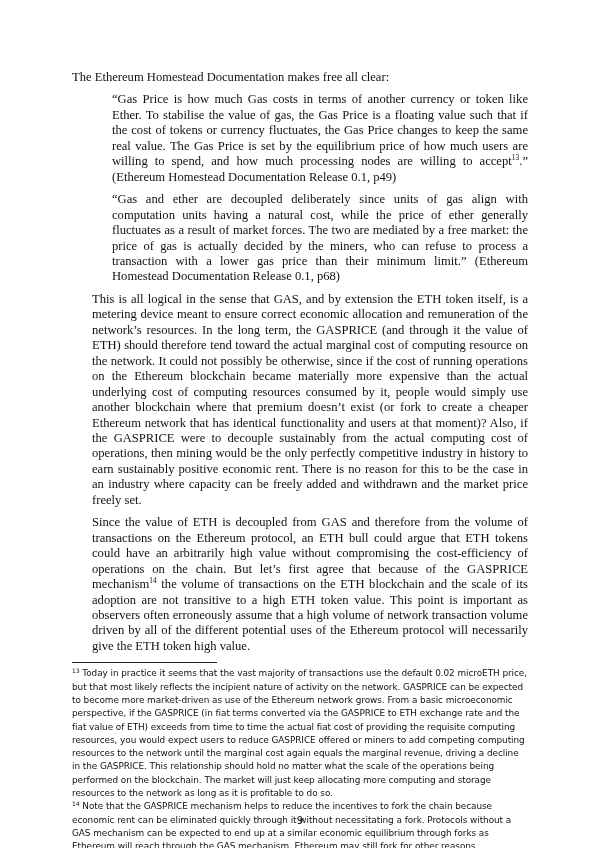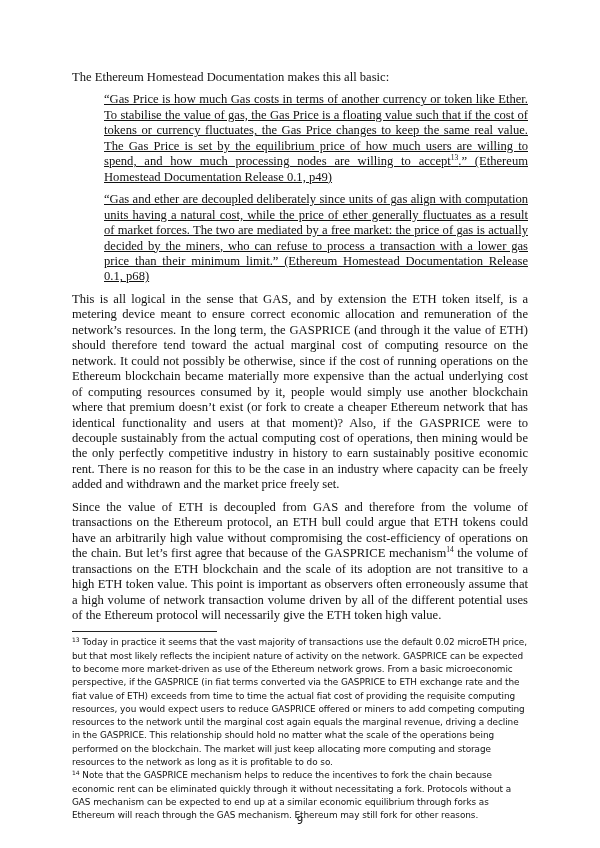--- a/index.html
+++ b/index.html
@@ -1,33 +1,33 @@
 <!DOCTYPE html>
 <html><head>
 <meta charset="utf-8">
 <style>
   html, body { margin: 0; padding: 0; background: #ffffff; }
   body { width: 600px; height: 848px; position: relative; overflow: hidden; }
   .page { position: absolute; left: 72px; top: 70px; width: 456px; color: #111; }
   .serif { font-family: "Liberation Serif", "DejaVu Serif", serif; font-size: 12.6px; line-height: 15.45px; }
   p { margin: 0; text-align: justify; }
   .intro { margin-bottom: 7px; }
-  .quote { margin-left: 32px; margin-bottom: 7px; text-decoration: underline; }
-  .para { margin-bottom: 7px; }
+  .quote { margin-left: 40px; margin-bottom: 7px; }
+  .para { margin-bottom: 7px; margin-left: 20px; }
   sup { font-size: 7.5px; line-height: 0; vertical-align: 5px; }
   .rule { width: 145px; height: 0; border-top: 1px solid #222; margin-top: 8px; margin-bottom: 4px; }
   .fn { font-family: "DejaVu Sans", "Liberation Sans", sans-serif; font-size: 8.9px; line-height: 13.3px; text-align: left; letter-spacing: -0.05px; }
   .fn sup { font-size: 6px; vertical-align: 3px; }
   .pagenum { position: absolute; top: 815px; left: 0; width: 600px; text-align: center; font-family: "DejaVu Sans", "Liberation Sans", sans-serif; font-size: 10px; color: #111; }
 </style>
 </head>
 <body>
 
 <div class="page">
-  <p class="serif intro">The Ethereum Homestead Documentation makes this all basic:</p>
+  <p class="serif intro">The Ethereum Homestead Documentation makes free all clear:</p>
 
   <p class="serif quote"><span>“Gas Price is how much Gas costs in terms of another currency or token like Ether. To stabilise the value of gas, the Gas Price is a floating value such that if the cost of tokens or currency fluctuates, the Gas Price changes to keep the same real value. The Gas Price is set by the equilibrium price of how much users are willing to spend, and how much processing nodes are willing to accept</span><sup>13</sup><span>.” (Ethereum Homestead Documentation Release 0.1, p49)</span></p>
 
   <p class="serif quote">“Gas and ether are decoupled deliberately since units of gas align with computation units having a natural cost, while the price of ether generally fluctuates as a result of market forces. The two are mediated by a free market: the price of gas is actually decided by the miners, who can refuse to process a transaction with a lower gas price than their minimum limit.”  (Ethereum Homestead Documentation Release 0.1, p68)</p>
 
   <p class="serif para">This is all logical in the sense that GAS, and by extension the ETH token itself, is a metering device meant to ensure correct economic allocation and remuneration of the network’s resources.  In the long term, the GASPRICE (and through it the value of ETH) should therefore tend toward the actual marginal cost of computing resource on the network.  It could not possibly be otherwise, since if the cost of running operations on the Ethereum blockchain became materially more expensive than the actual underlying cost of computing resources consumed by it, people would simply use another blockchain where that premium doesn’t exist (or fork to create a cheaper Ethereum network that has identical functionality and users at that moment)?  Also, if the GASPRICE were to decouple sustainably from the actual computing cost of operations, then mining would be the only perfectly competitive industry in history to earn sustainably positive economic rent.  There is no reason for this to be the case in an industry where capacity can be freely added and withdrawn and the market price freely set.</p>
 
   <p class="serif para"><span>Since the value of ETH is decoupled from GAS and therefore from the volume of transactions on the Ethereum protocol, an ETH bull could argue that ETH tokens could have an arbitrarily high value without compromising the cost-efficiency of operations on the chain.  But let’s first agree that because of the GASPRICE mechanism</span><sup>14</sup><span> the volume of transactions on the ETH blockchain and the scale of its adoption are not transitive to a high ETH token value.  This point is important as observers often erroneously assume that a high volume of network transaction volume driven by all of the different potential uses of the Ethereum protocol will necessarily give the ETH token high value.</span></p>
 
 

